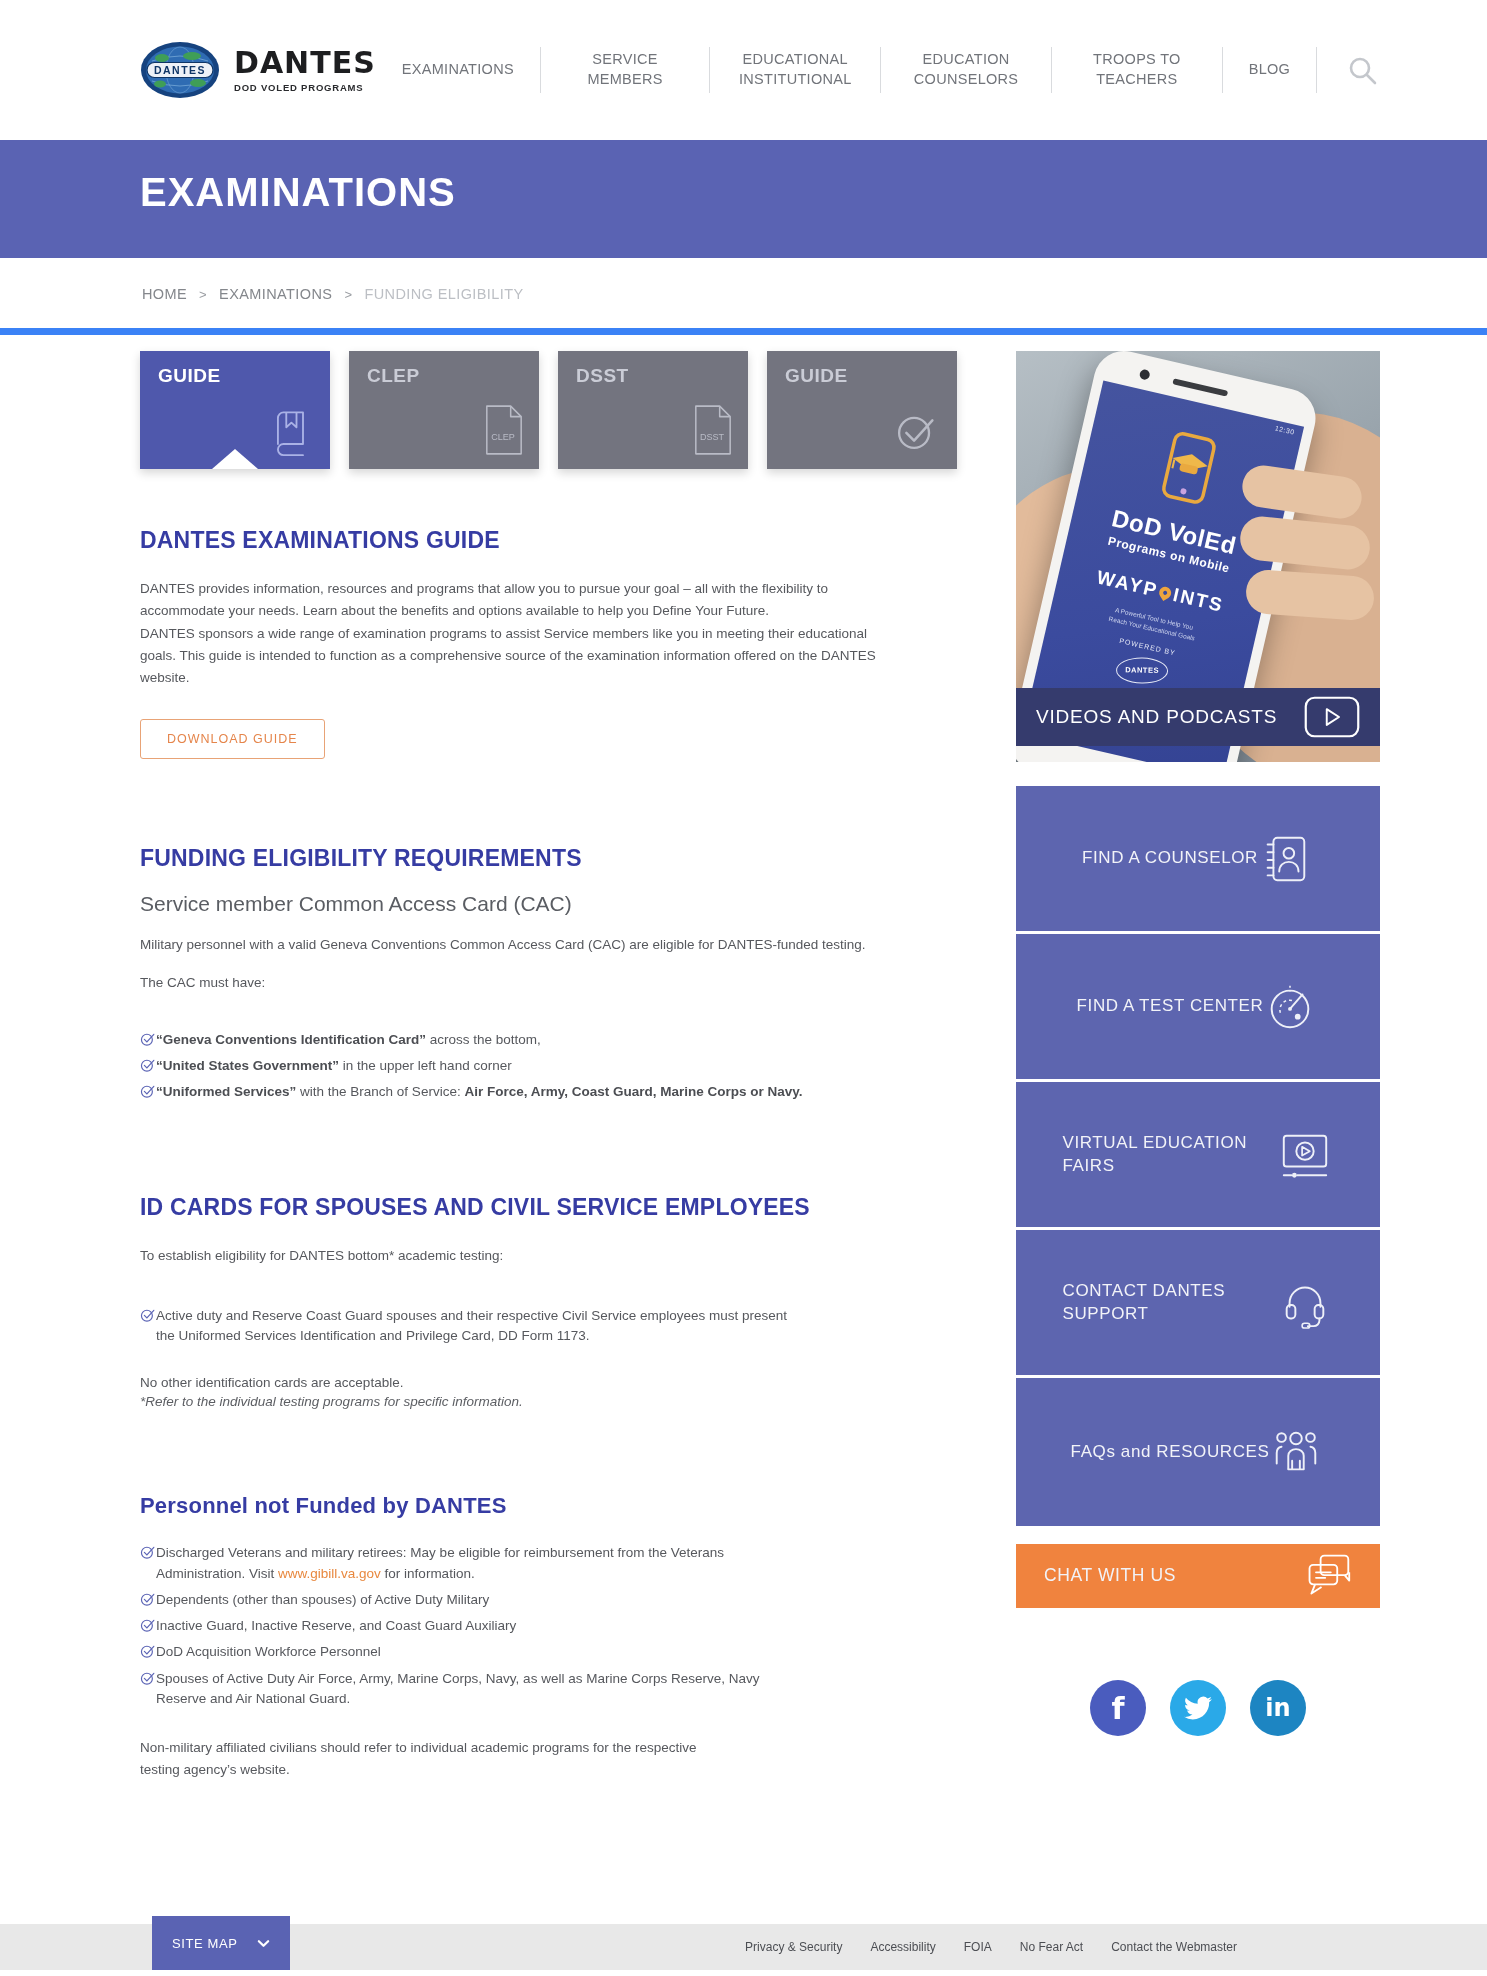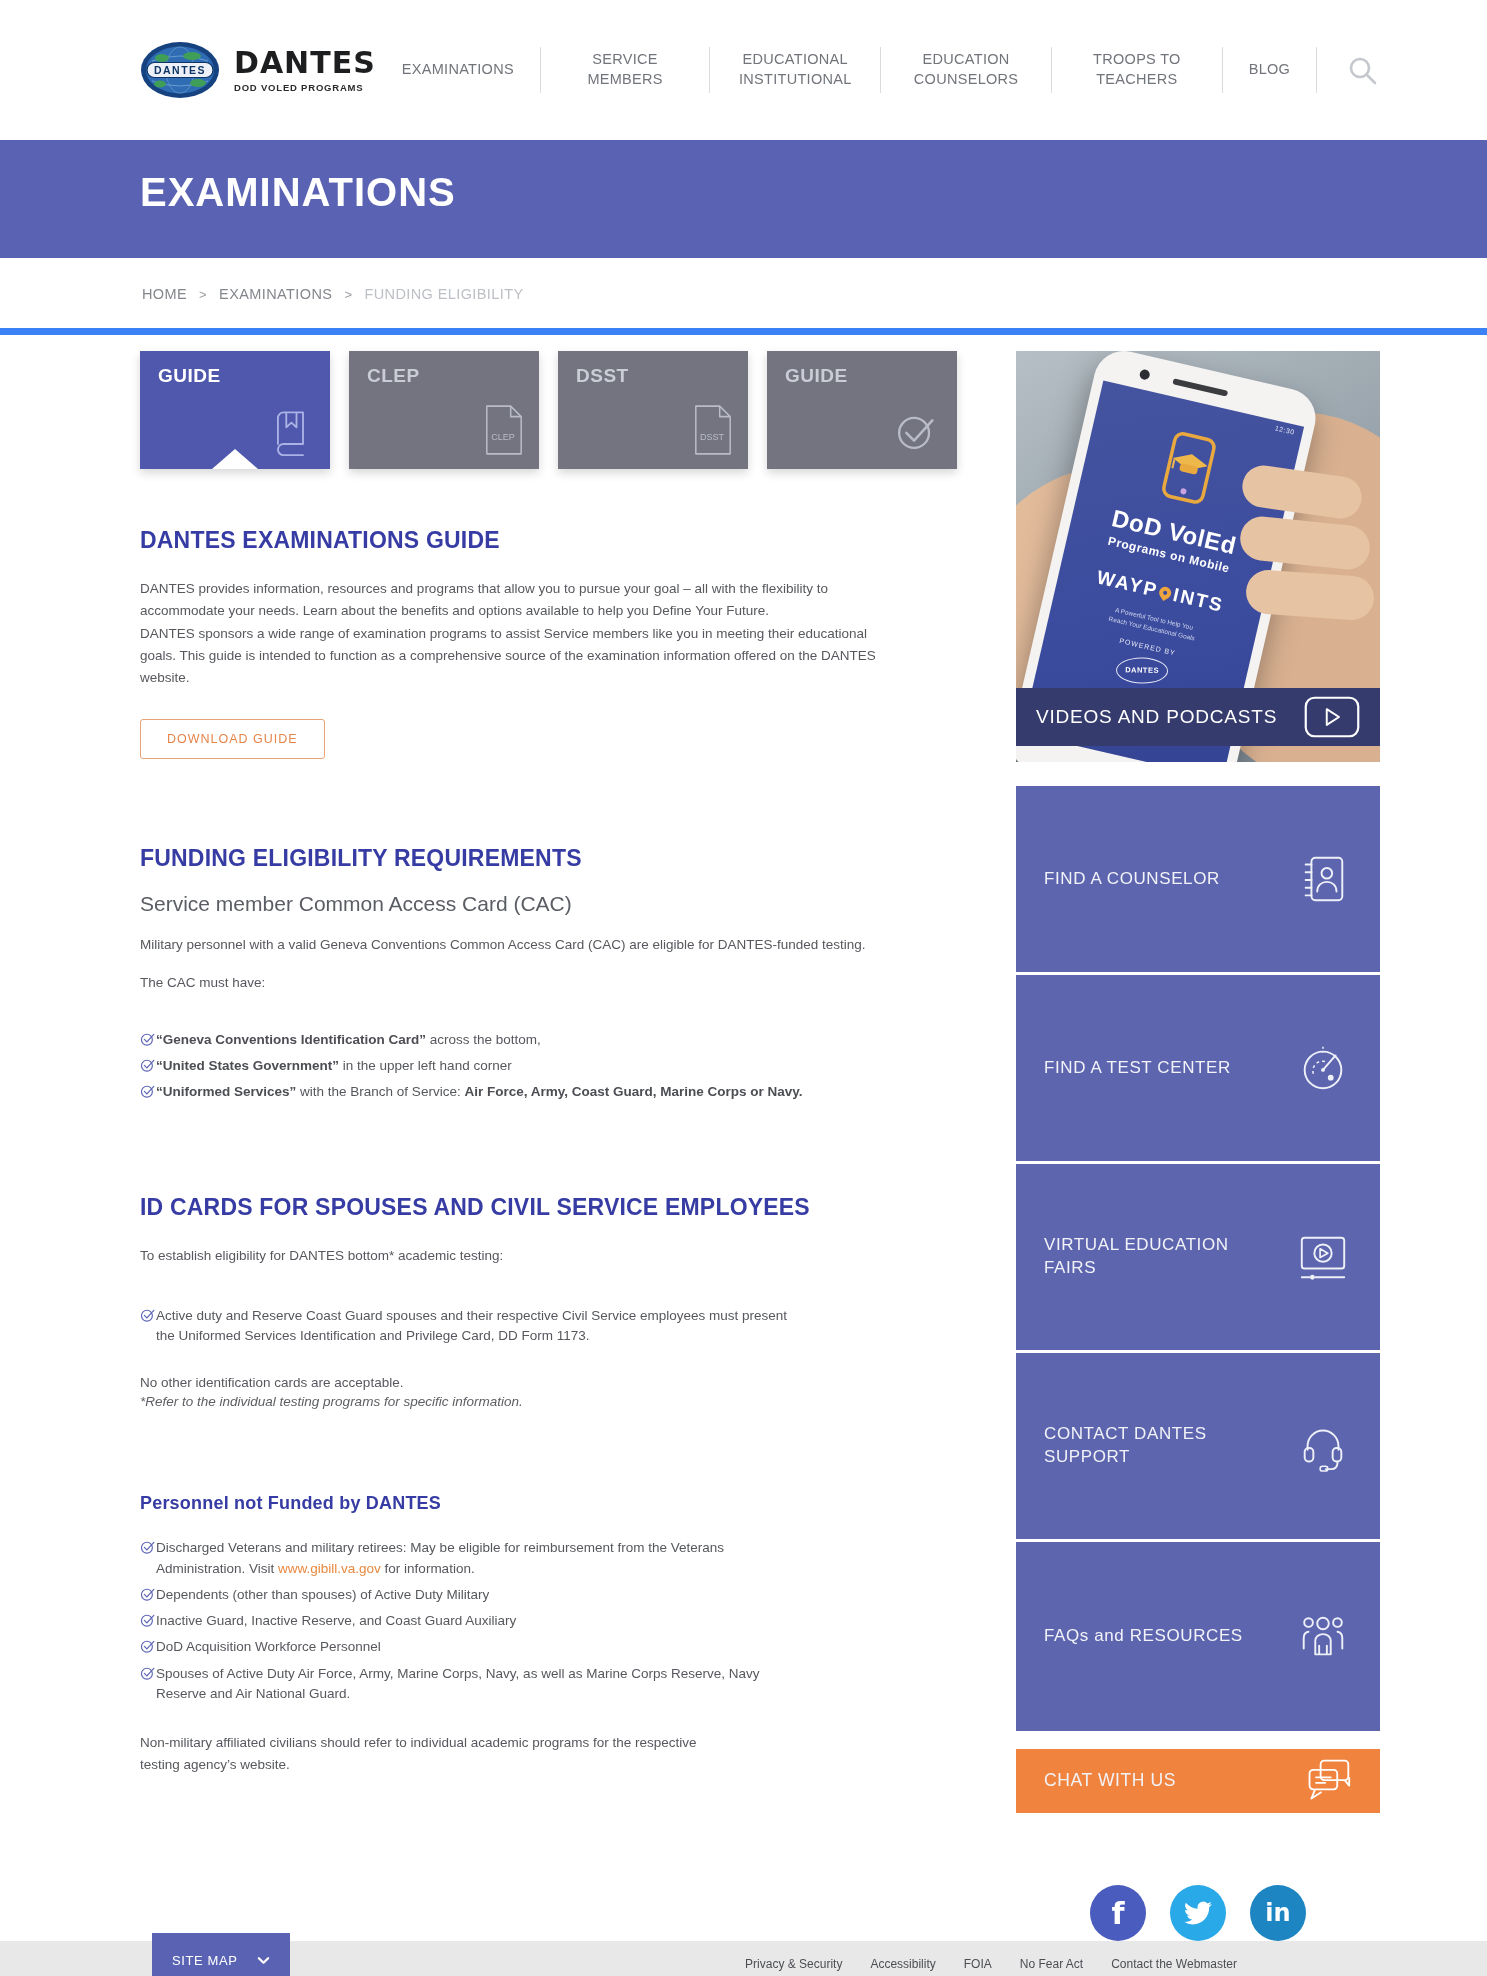--- a/index.html
+++ b/index.html
@@ -38,21 +38,21 @@
   .tab { position:relative; width:190px; height:118px; background:#73747f; cursor:pointer; box-shadow:0 4px 9px rgba(0,0,0,.16); }
   .tab.active { background:#4f58ac; }
   .tab .tab-label { position:absolute; top:14px; left:18px; font-size:19px; font-weight:700; letter-spacing:.5px; color:#caccd6; }
   .tab.active .tab-label { color:#ffffff; }
   .tab .tab-icon { position:absolute; right:14px; bottom:12px; }
   .tab.active::after { content:""; position:absolute; bottom:0; left:50%; transform:translateX(-50%);
       border-left:23px solid transparent; border-right:23px solid transparent; border-bottom:20px solid #fff; }
 
   
   h2.section-h { color:#363ca3; font-size:23px; font-weight:700; letter-spacing:.2px; margin-bottom:24px; }
-  h2.section-h.titlecase { font-size:18px; }
+  h2.section-h.titlecase { font-size:22px; }
   h3.sub-h { color:#5a5d63; font-size:21px; font-weight:400; margin-bottom:18px; }
   .body-p { font-size:13.5px; line-height:1.65; color:#56585d; max-width:760px; }
   .download-btn { margin-top:30px; margin-bottom:86px; display:inline-block; background:#fff; border:1px solid #e8a376;
       color:#e5854b; font-size:12.5px; letter-spacing:1px; padding:12px 26px; border-radius:3px; cursor:pointer; font-family:"Liberation Sans",sans-serif; }
   .sec { margin-bottom:0; }
   .sec-funding h2 { margin-bottom:20px; }
   .lead-p { font-size:13.5px; color:#56585d; }
   ul.checklist { list-style:none; }
   ul.checklist li { display:flex; font-size:13.5px; line-height:1.5; margin-bottom:6px; max-width:770px; }
   ul.checklist .chk { flex-shrink:0; margin-top:1px; }
@@ -83,21 +83,21 @@
   .pin { width:12px; height:12px; border-radius:50% 50% 50% 0; background:#efa53d; transform:rotate(-45deg); display:inline-block; position:relative; }
   .pin::after { content:""; position:absolute; left:4px; top:4px; width:4px; height:4px; border-radius:50%; background:#3b4b9e; }
   .scr-tag { margin-top:12px; font-size:6.5px; line-height:1.5; color:#cdd4ee; }
   .scr-pow { margin-top:10px; font-size:7px; letter-spacing:1px; color:#e6e9f6; }
   .scr-oval { margin:8px auto 0; width:52px; height:26px; border:1.5px solid #e6e9f6; border-radius:50%; font-size:7.5px; font-weight:700; line-height:24px; letter-spacing:.5px; transform:rotate(-12deg); }
   .media-overlay { position:absolute; left:0; right:0; bottom:16px; height:58px; background:#353b6d; display:flex; align-items:center; padding:0 20px; }
   .media-overlay .mo-label { color:#fff; font-size:19px; letter-spacing:.8px; flex-grow:1; }
 
   
   .actions { display:flex; flex-direction:column; }
-  .action-row { height:189px; background:#5d65af; border-bottom:3px solid #fff; display:flex; align-items:center; justify-content:space-between; padding:0 30px 0 28px; cursor:pointer; }
+  .action-row { height:148px; background:#5d65af; border-bottom:3px solid #fff; display:flex; align-items:center; justify-content:center; padding:0 30px 0 28px; cursor:pointer; }
   .action-row:last-child { border-bottom:none; }
   .action-label { color:#f2f3f8; font-size:17px; letter-spacing:.6px; line-height:1.35; max-width:215px; }
   .chat-btn { margin-top:18px; height:64px; background:#f0833e; display:flex; align-items:center; justify-content:space-between; padding:0 26px 0 28px; cursor:pointer; }
   .chat-btn .action-label { font-size:17.5px; }
 
   
   .social-row { margin-top:72px; display:flex; justify-content:center; gap:24px; }
   .soc { width:56px; height:56px; border-radius:50%; display:flex; align-items:center; justify-content:center; cursor:pointer; border:none; }
   .soc-fb { background:#4a5cbe; }
   .soc-tw { background:#2aa9e8; }

